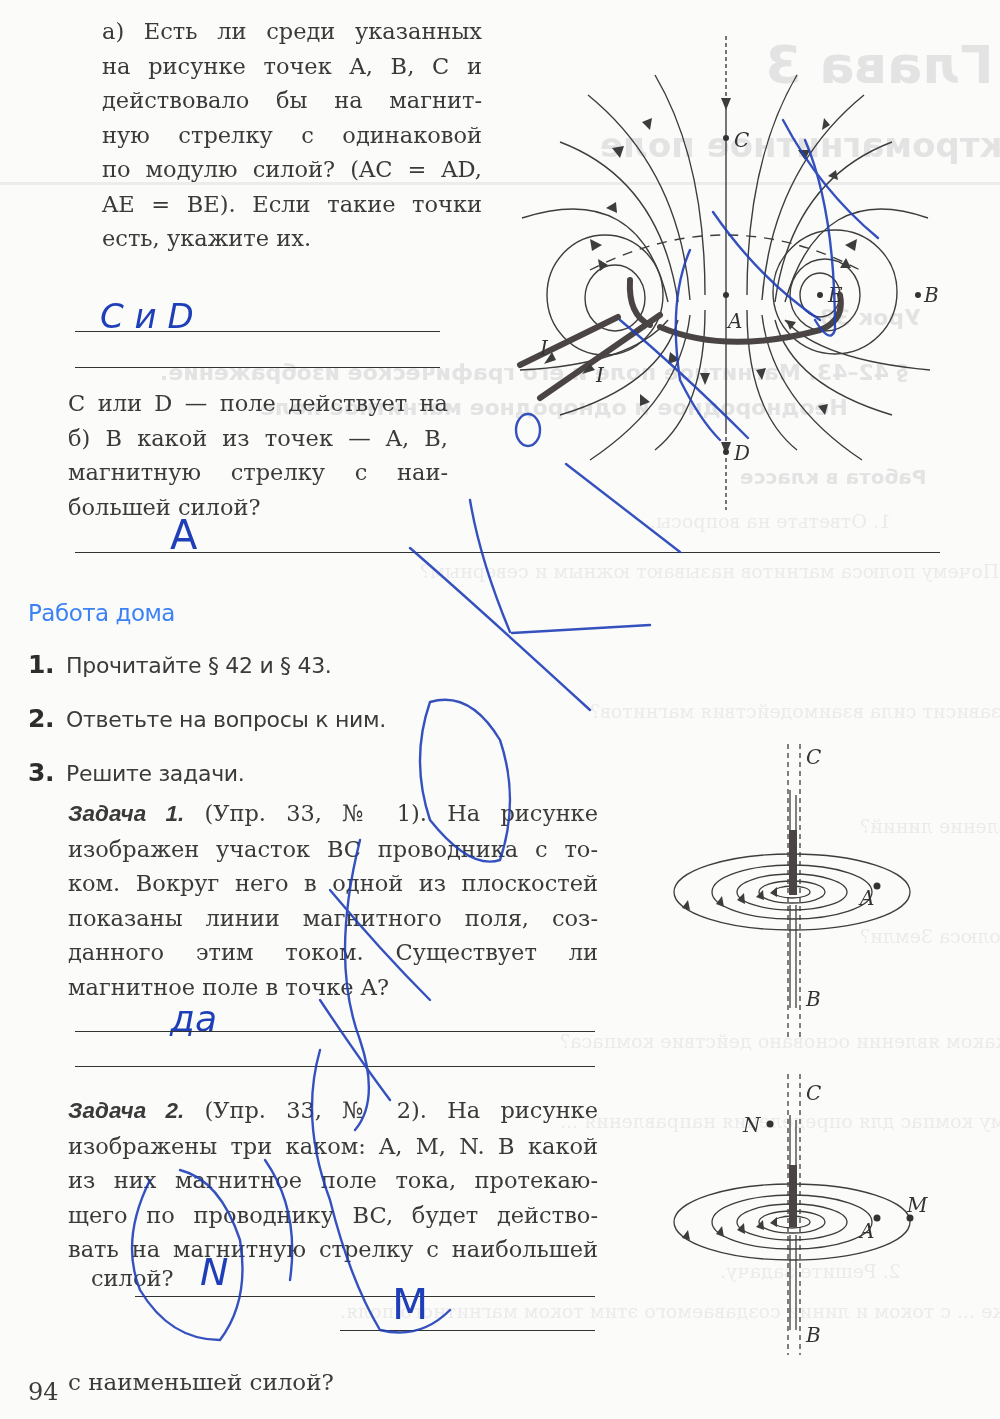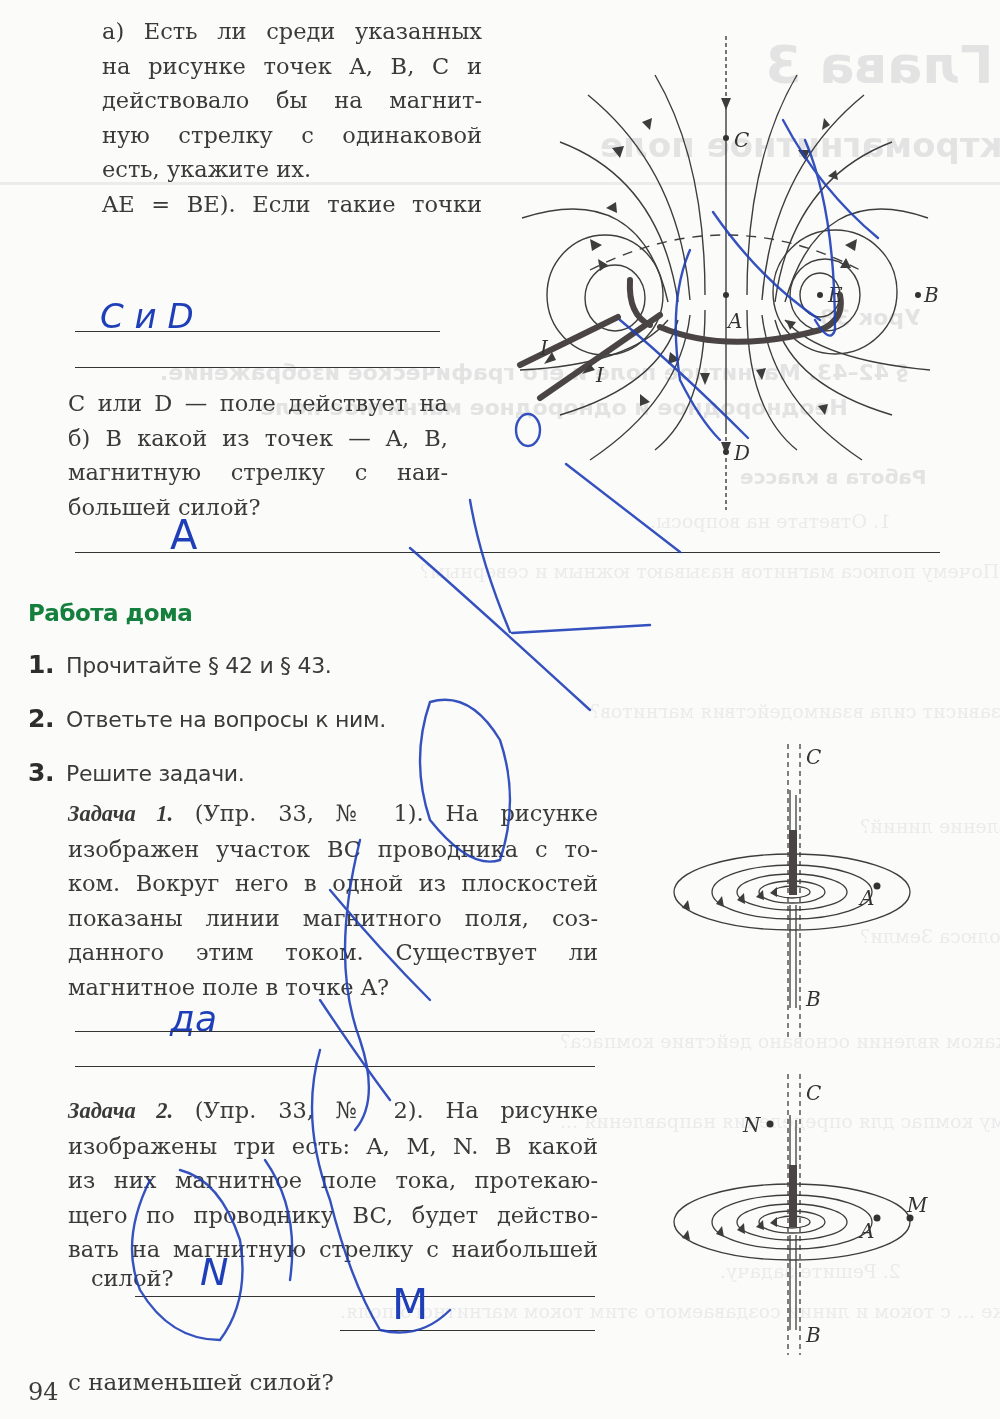--- a/index.html
+++ b/index.html
@@ -6,24 +6,24 @@
   body { width:1000px; height:1419px; background:#fbfbfa; position:relative; overflow:hidden;
          font-family:"DejaVu Serif", serif; color:#3a3a3a; }
   .abs { position:absolute; }
   .ghost { position:absolute; color:#e3e3e3; font-family:"DejaVu Sans", sans-serif; font-weight:bold;
            transform:scaleX(-1); white-space:nowrap; }
   .ghost.light { font-weight:normal; color:#ebebeb; font-family:"DejaVu Serif", serif; }
   .para { font-size:22.5px; line-height:34.5px; text-align:justify; text-align-last:justify; }
   .para .last { text-align-last:left; }
   .line { display:block; }
   .ans-line { position:absolute; height:0; border-top:1.5px solid #333; }
-  .section { font-family:"DejaVu Sans", sans-serif; font-weight:bold; font-size:23px; color:#15803d; letter-spacing:-0.5px; }
+  .section { font-family:"DejaVu Sans", sans-serif; font-weight:normal; font-size:23px; color:#3b82f6; letter-spacing:-0.5px; }
   .item { font-family:"DejaVu Sans", sans-serif; font-size:22px; color:#3b3b3b; letter-spacing:-0.3px; }
   .num { font-family:"DejaVu Sans", sans-serif; font-weight:bold; font-size:25px; color:#2d2d2d; display:inline-block; width:38px; }
-  .task-title { font-family:Liberation Serif, serif; font-weight:bold; font-style:italic; }
+  .task-title { font-family:Liberation Sans, sans-serif; font-weight:bold; font-style:italic; }
   .hand { position:absolute; color:#1f3fb8; font-family:"DejaVu Sans", sans-serif; font-style:italic; }
   svg { position:absolute; overflow:visible; }
   .pg { font-size:24px; color:#3c3c3c;text-align:center; }
 </style>
 </head>
 <body>
 
 <div class="ghost" style="left:765px;top:35px;font-size:52px;">Глава 3</div>
 <div class="ghost" style="left:600px;top:125px;font-size:34px;">Электромагнитное поле</div>
 <div class="abs" style="left:0;top:182px;width:1000px;border-top:3px solid #ececec;"></div>
@@ -39,22 +39,23 @@
 <div class="ghost light" style="left:560px;top:1030px;font-size:19px;">д) На каком явлении основано действие компаса?</div>
 <div class="ghost light" style="left:560px;top:1110px;font-size:19px;">е)* Почему компас для определения направления ...</div>
 <div class="ghost light" style="left:720px;top:1260px;font-size:19px;">2. Решите задачу.</div>
 <div class="ghost light" style="left:340px;top:1300px;font-size:19px;">Задача. (Упр. 34, № 1). На рисунке ... с током и линии создаваемого этим током магнитного поля.</div>
 
 <div class="abs para" style="left:68px;top:14px;width:380px;margin-left:34px;">
   <span class="line">а) Есть ли среди указанных</span>
   <span class="line">на рисунке точек A, B, C и</span>
   <span class="line">действовало бы на магнит-</span>
   <span class="line">ную стрелку с одинаковой</span>
+  <span class="line">по модулю силой? (AC = AD,</span>
+  <span class="line">AE = BE). Если такие точки</span>
   <span class="line last" style="text-align-last:left;">есть, укажите их.</span>
-  <span class="line">AE = BE). Если такие точки</span>
 </div>
 <div class="hand" style="left:100px;top:296px;font-size:34px;">С и D</div>
 <div class="ans-line" style="left:75px;top:331px;width:365px;"></div>
 <div class="ans-line" style="left:75px;top:367px;width:365px;"></div>
 
 <div class="abs para" style="left:68px;top:386px;width:380px;">
   <span class="line">C или D — поле действует на</span>
   <span class="line">б) В какой из точек — A, B,</span>
   <span class="line">магнитную стрелку с наи-</span>
   <span class="line" style="text-align-last:left;">большей силой?</span>
@@ -194,21 +195,21 @@
   <circle cx="217" cy="146" r="3.5" fill="#333"></circle>
   <g font-family="DejaVu Serif, serif" font-style="italic" font-size="20" fill="#333">
     <text x="146" y="24">C</text>
     <text x="200" y="165">A</text>
     <text x="146" y="266">B</text>
   </g>
 </svg>
 
 <div class="abs para" style="left:68px;top:1093px;width:530px;">
   <span class="line"><span class="task-title">Задача 2.</span> <span>(Упр. 33, № 2). На рисунке</span></span>
-  <span class="line">изображены три есть: A, M, N. В какой</span>
+  <span class="line">изображены три каком: A, M, N. В какой</span>
   <span class="line">из них магнитное поле тока, протекаю-</span>
   <span class="line">щего по проводнику BC, будет действо-</span>
   <span class="line">вать на магнитную стрелку с наибольшей</span>
 </div>
 <div class="abs" style="left:68px;top:1265px;font-size:22.5px;margin-left:23px;">силой?</div>
 <div class="ans-line" style="left:135px;top:1296px;width:460px;"></div>
 <div class="hand" style="left:200px;top:1250px;font-size:38px;">N</div>
 <div class="abs" style="left:68px;top:1369px;font-size:23px;">с наименьшей силой?</div>
 <div class="ans-line" style="left:340px;top:1330px;width:255px;"></div>
 <div class="hand" style="left:392px;top:1280px;font-size:42px;font-style:normal;">M</div>

